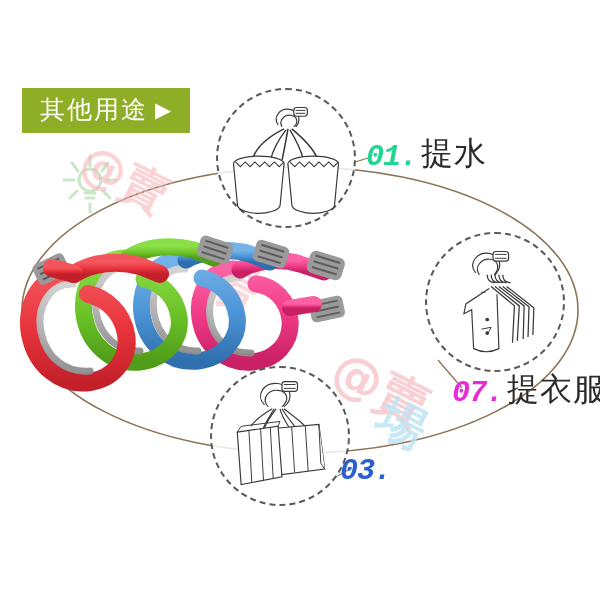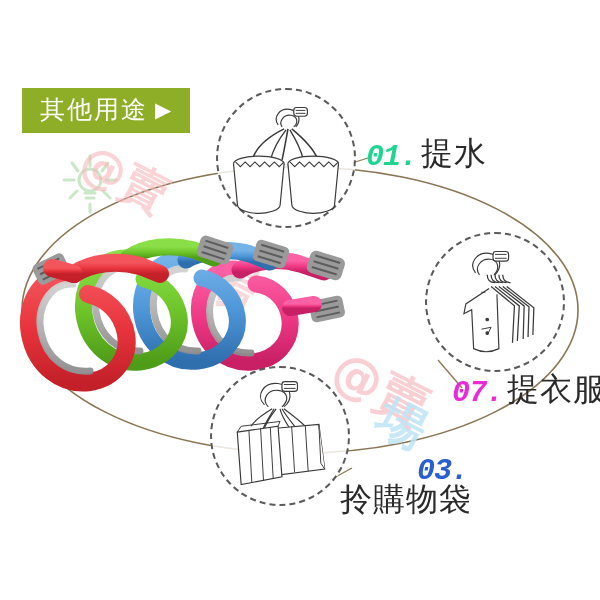--- a/index.html
+++ b/index.html
@@ -397,16 +397,15 @@
     <span class="txt">提水</span>
   </div>
 
   <div class="label label-2">
     <span class="num" style="color:#ea2ad6">07.</span>
     <span class="txt">提衣服</span>
   </div>
 
   <div class="label label-3">
     <span class="num" style="color:#2a5fd0">03.</span>
-    <span class="txt">拎購物袋</span>
   </div>
 
 </div>
 
 </body></html>

